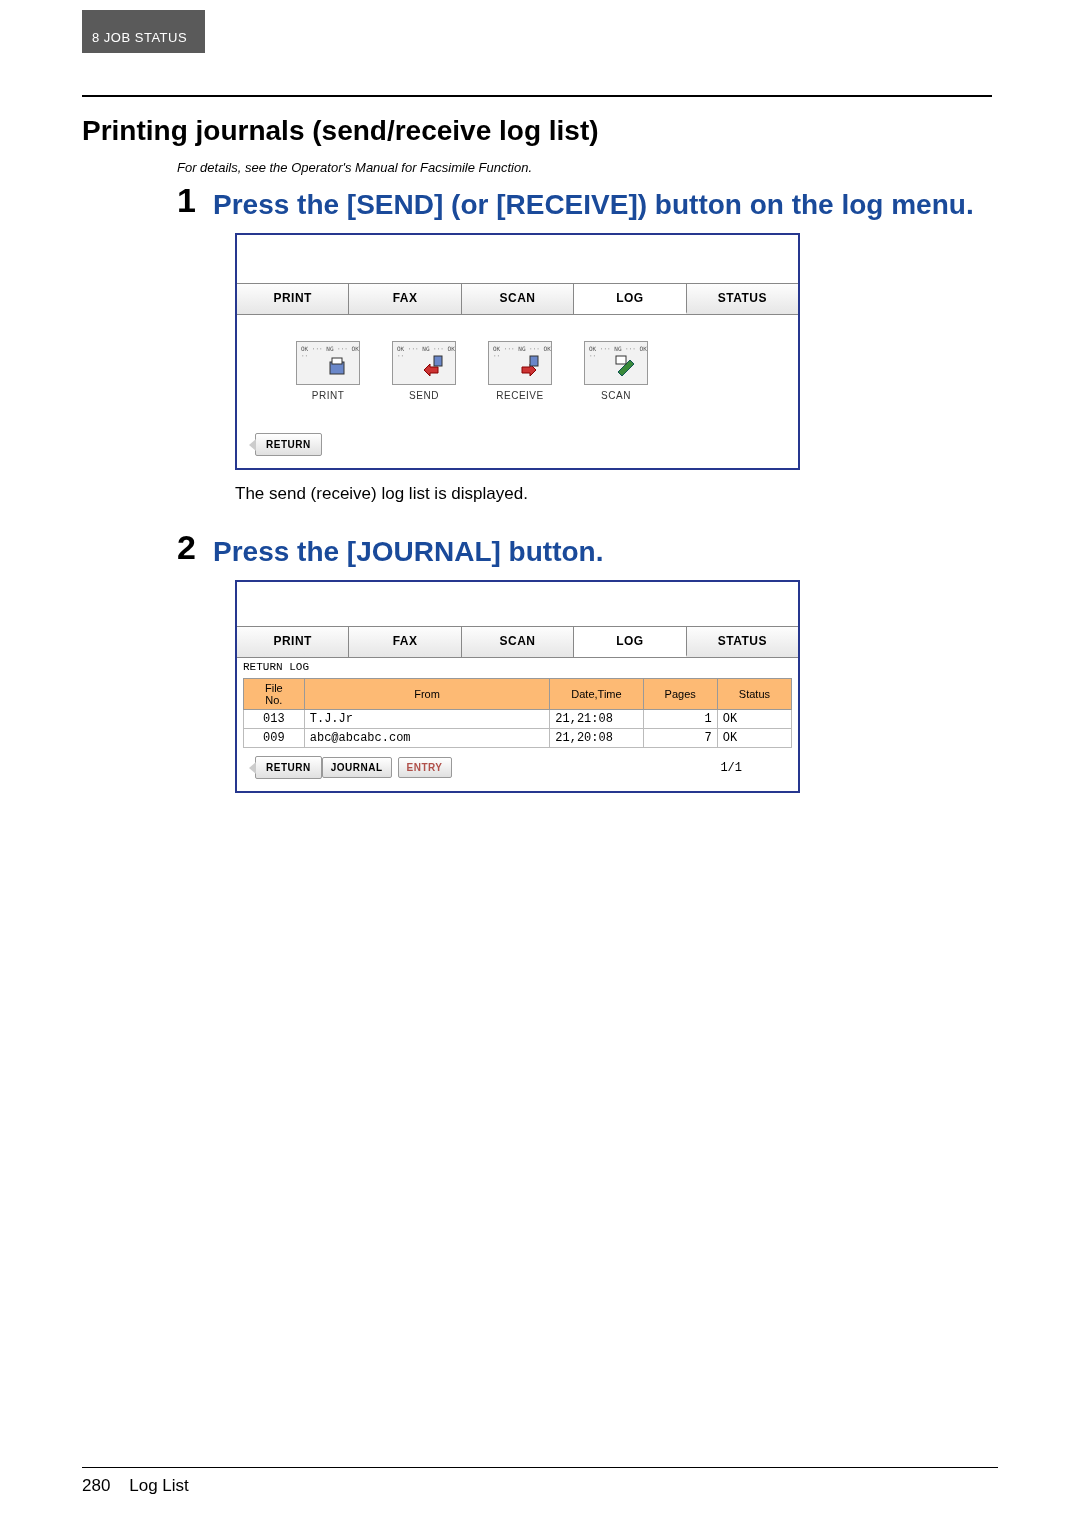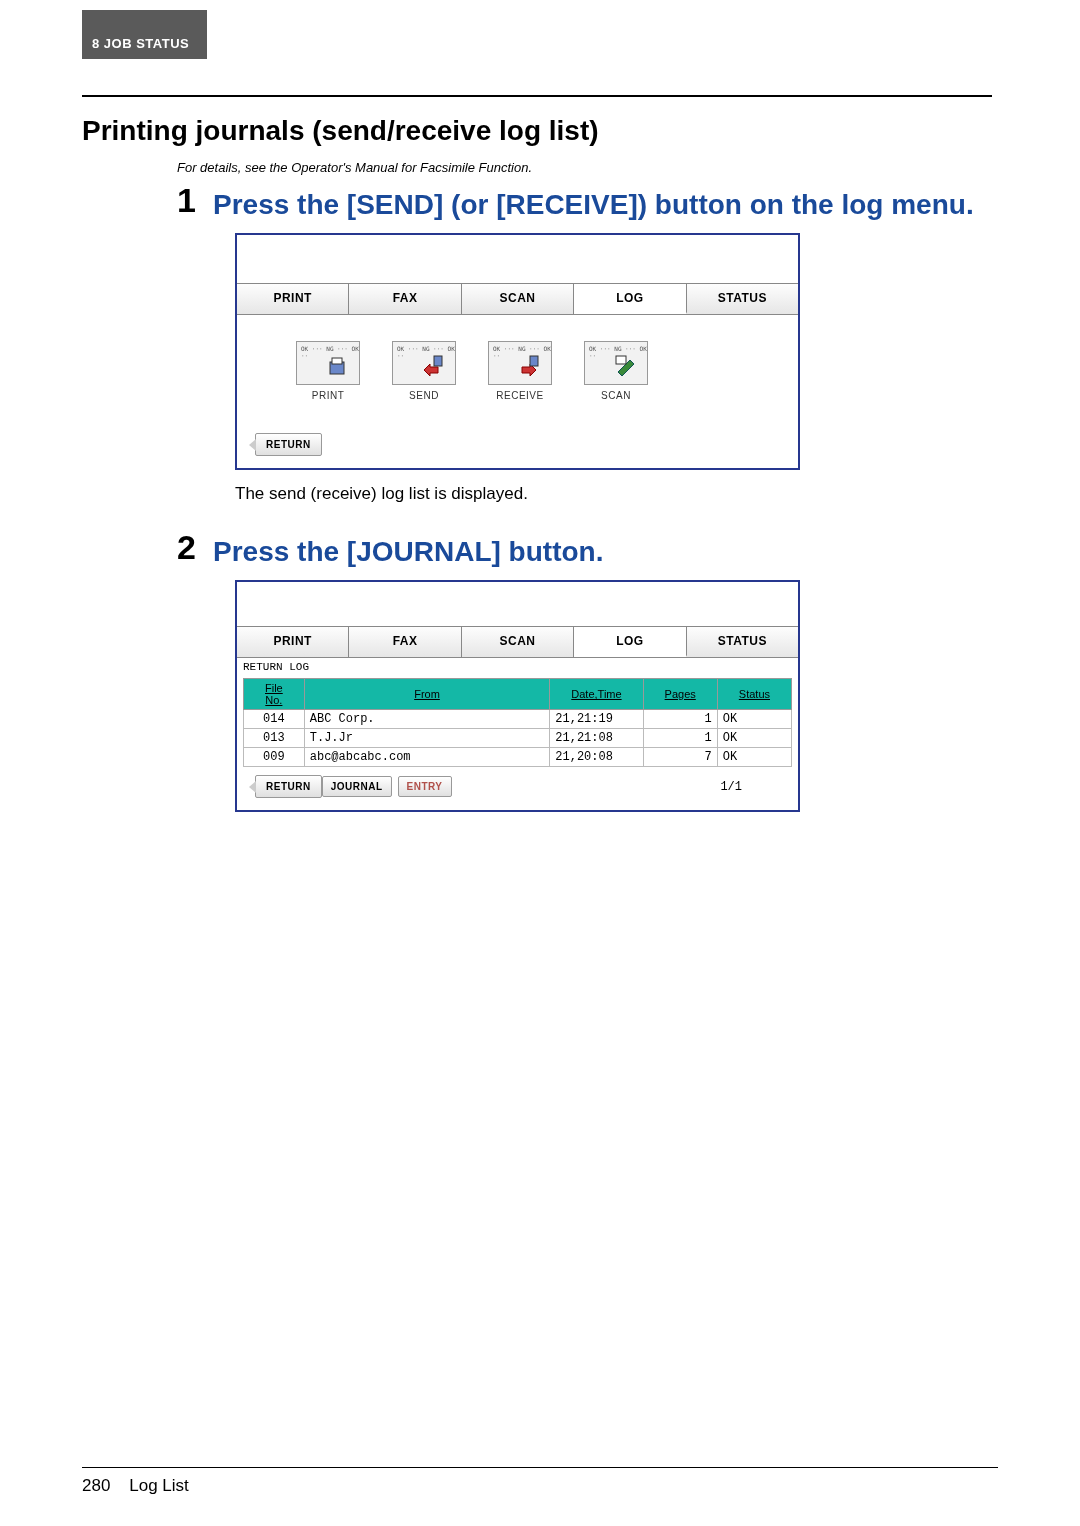--- a/index.html
+++ b/index.html
@@ -11,22 +11,22 @@
       color: #000;
       position: relative;
     }
     .page-header-tab {
       position: absolute;
       top: 10px;
       left: 82px;
       background: #5a5a5a;
       color: #fff;
       font-size: 13px;
-      font-weight: bold;
-      padding: 26px 18px 8px 10px;
+      font-weight: normal;
+      padding: 20px 18px 8px 10px;
       letter-spacing: 0.5px;
     }
     .content {
       position: absolute;
       top: 95px;
       left: 82px;
       right: 88px;
     }
     .hr-top {
       border: none;
@@ -183,27 +183,26 @@
       padding: 3px 6px;
     }
     .log-table {
       width: calc(100% - 12px);
       margin: 2px 6px 4px 6px;
       border-collapse: collapse;
       font-family: "Courier New", monospace;
       font-size: 12px;
     }
     .log-table th {
-      background: #14b8a6;
+      background: #fdba74;
       border: 1px solid #999;
       font-weight: normal;
       font-family: Arial, sans-serif;
       font-size: 11px;
       padding: 3px 21px;
-      text-decoration: underline;
     }
     .log-table td {
       border: 1px solid #bbb;
       padding: 2px 5px;
       background: #fff;
     }
     .td-right { text-align: right; }
     .td-center { text-align: center; }
     .action-row {
       display: flex;
@@ -347,27 +346,20 @@
         <tr>
           <th style="width:56px">File No.</th>
           <th>From</th>
           <th style="width:76px">Date,Time</th>
           <th style="width:46px">Pages</th>
           <th style="width:60px">Status</th>
         </tr>
       </thead>
       <tbody>
         <tr>
-          <td class="td-center">014</td>
-          <td>ABC Corp.</td>
-          <td>21,21:19</td>
-          <td class="td-right">1</td>
-          <td>OK</td>
-        </tr>
-        <tr>
           <td class="td-center">013</td>
           <td>T.J.Jr</td>
           <td>21,21:08</td>
           <td class="td-right">1</td>
           <td>OK</td>
         </tr>
         <tr>
           <td class="td-center">009</td>
           <td>abc@abcabc.com</td>
           <td>21,20:08</td>

